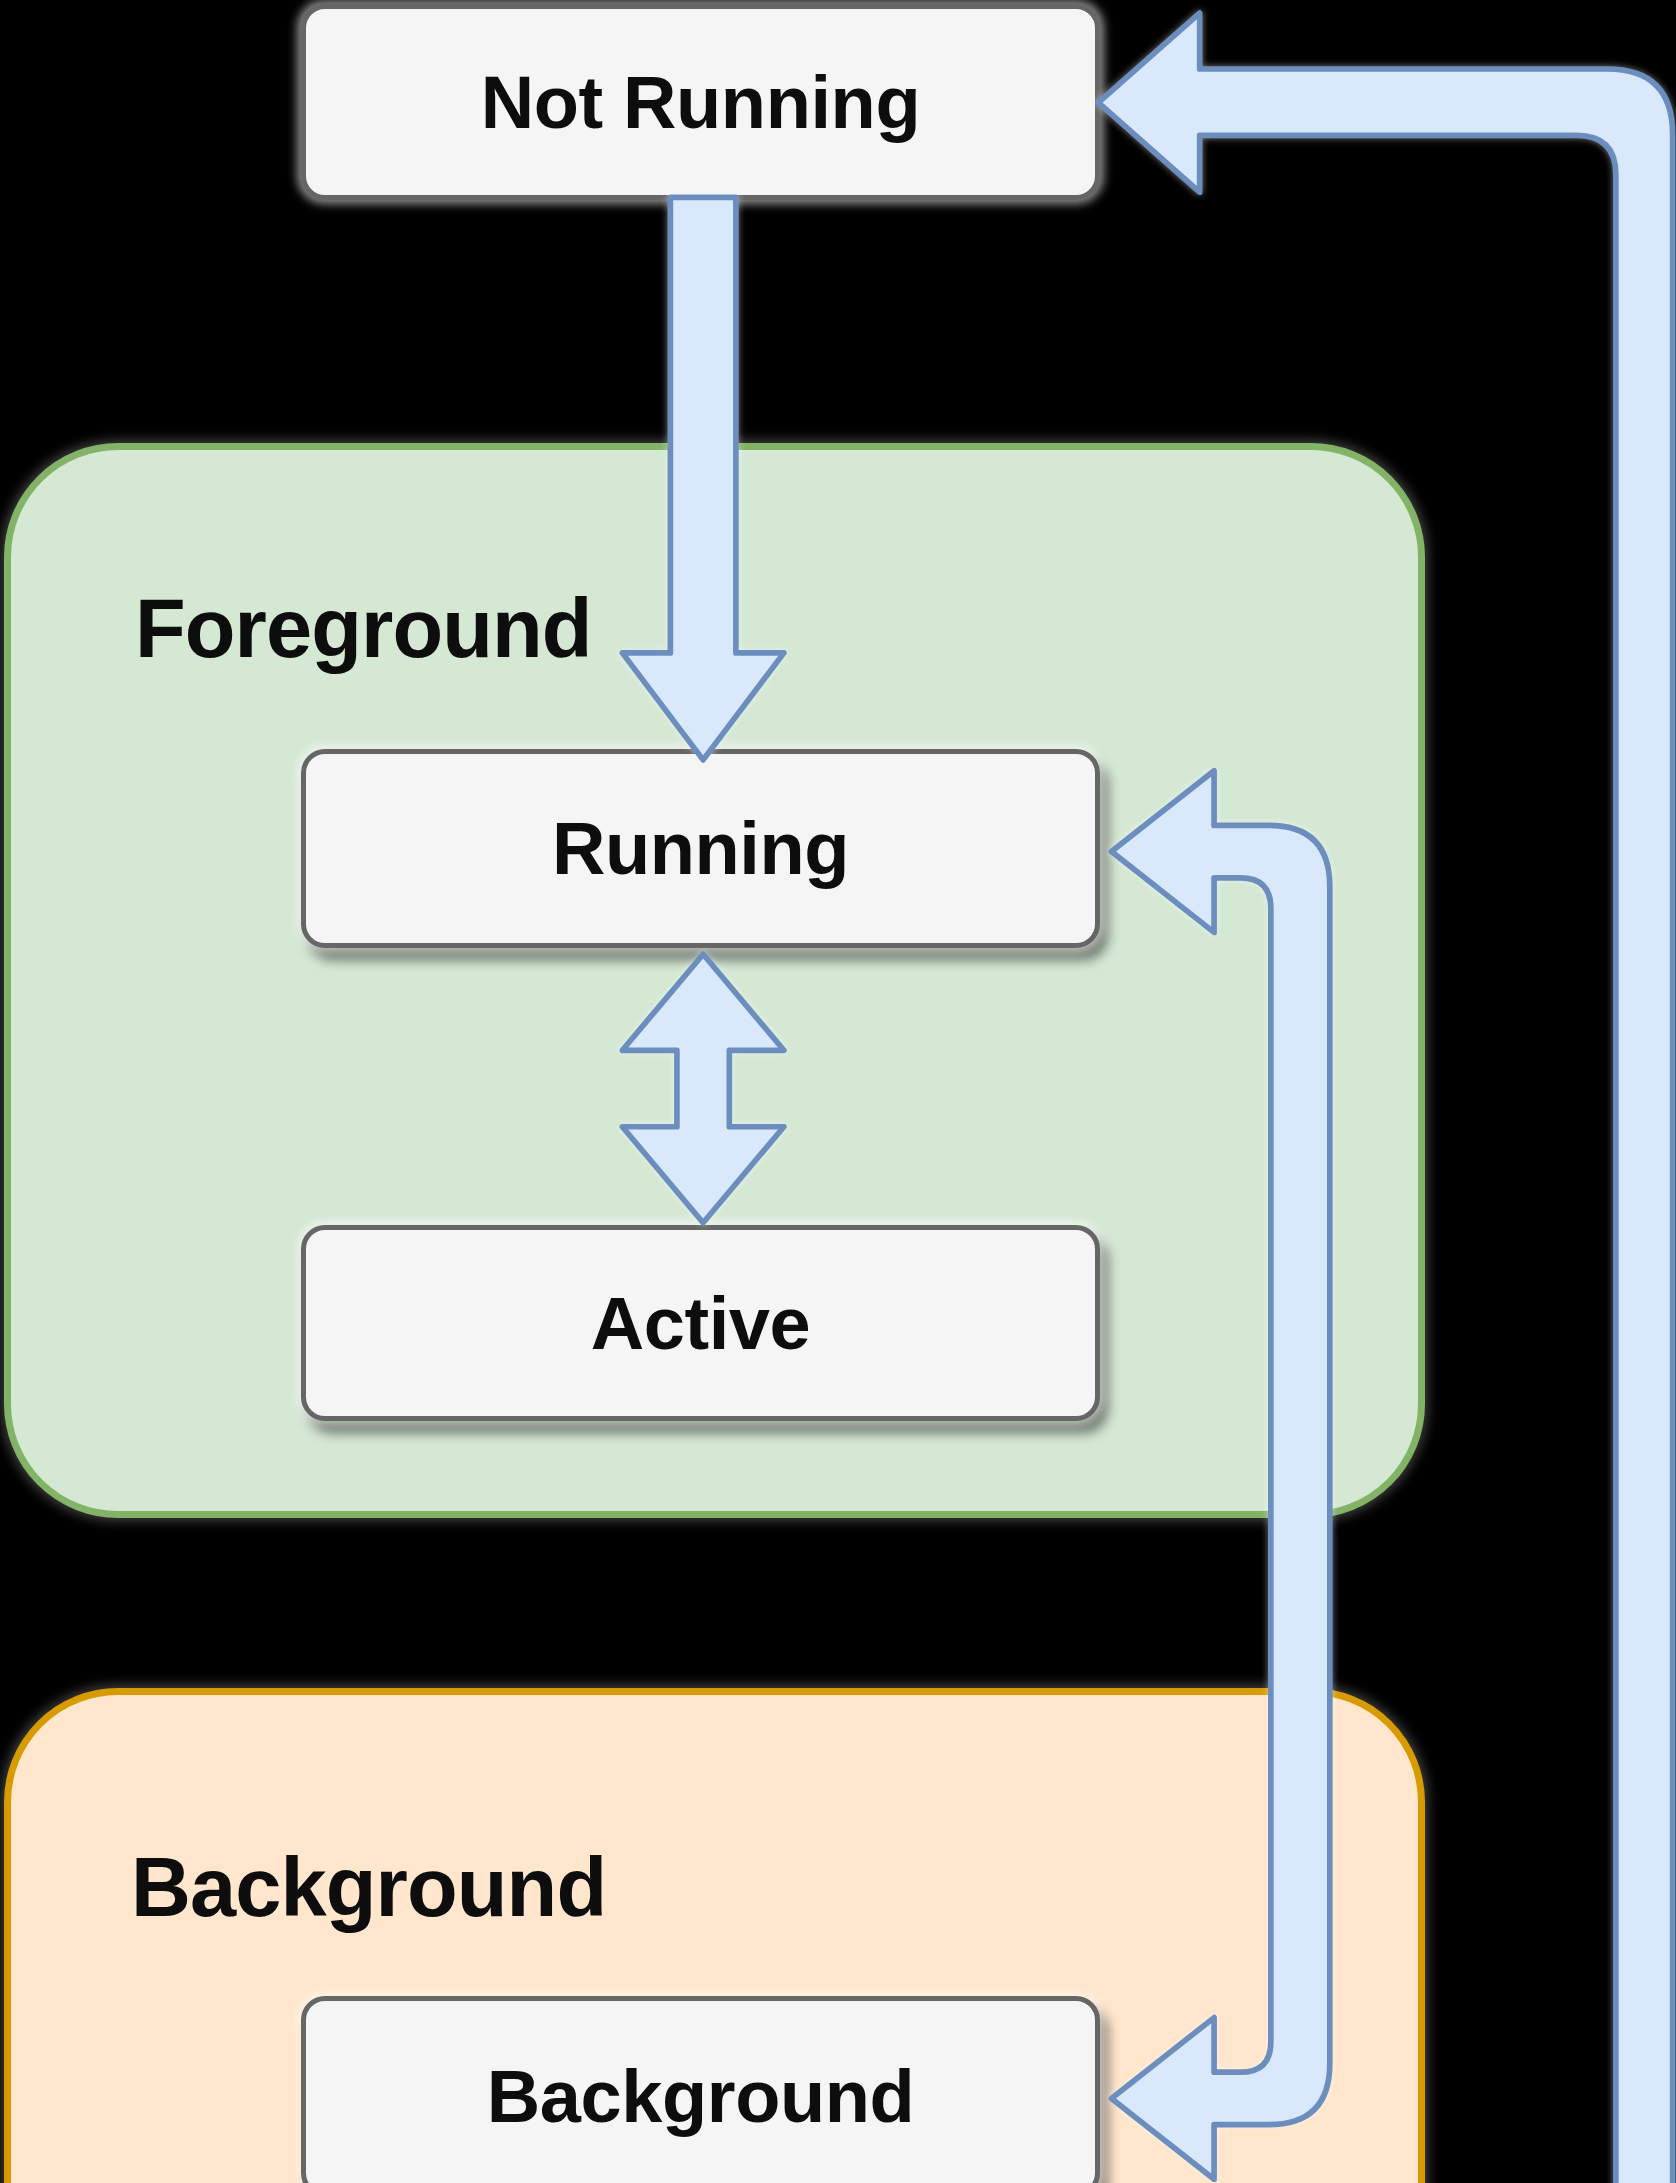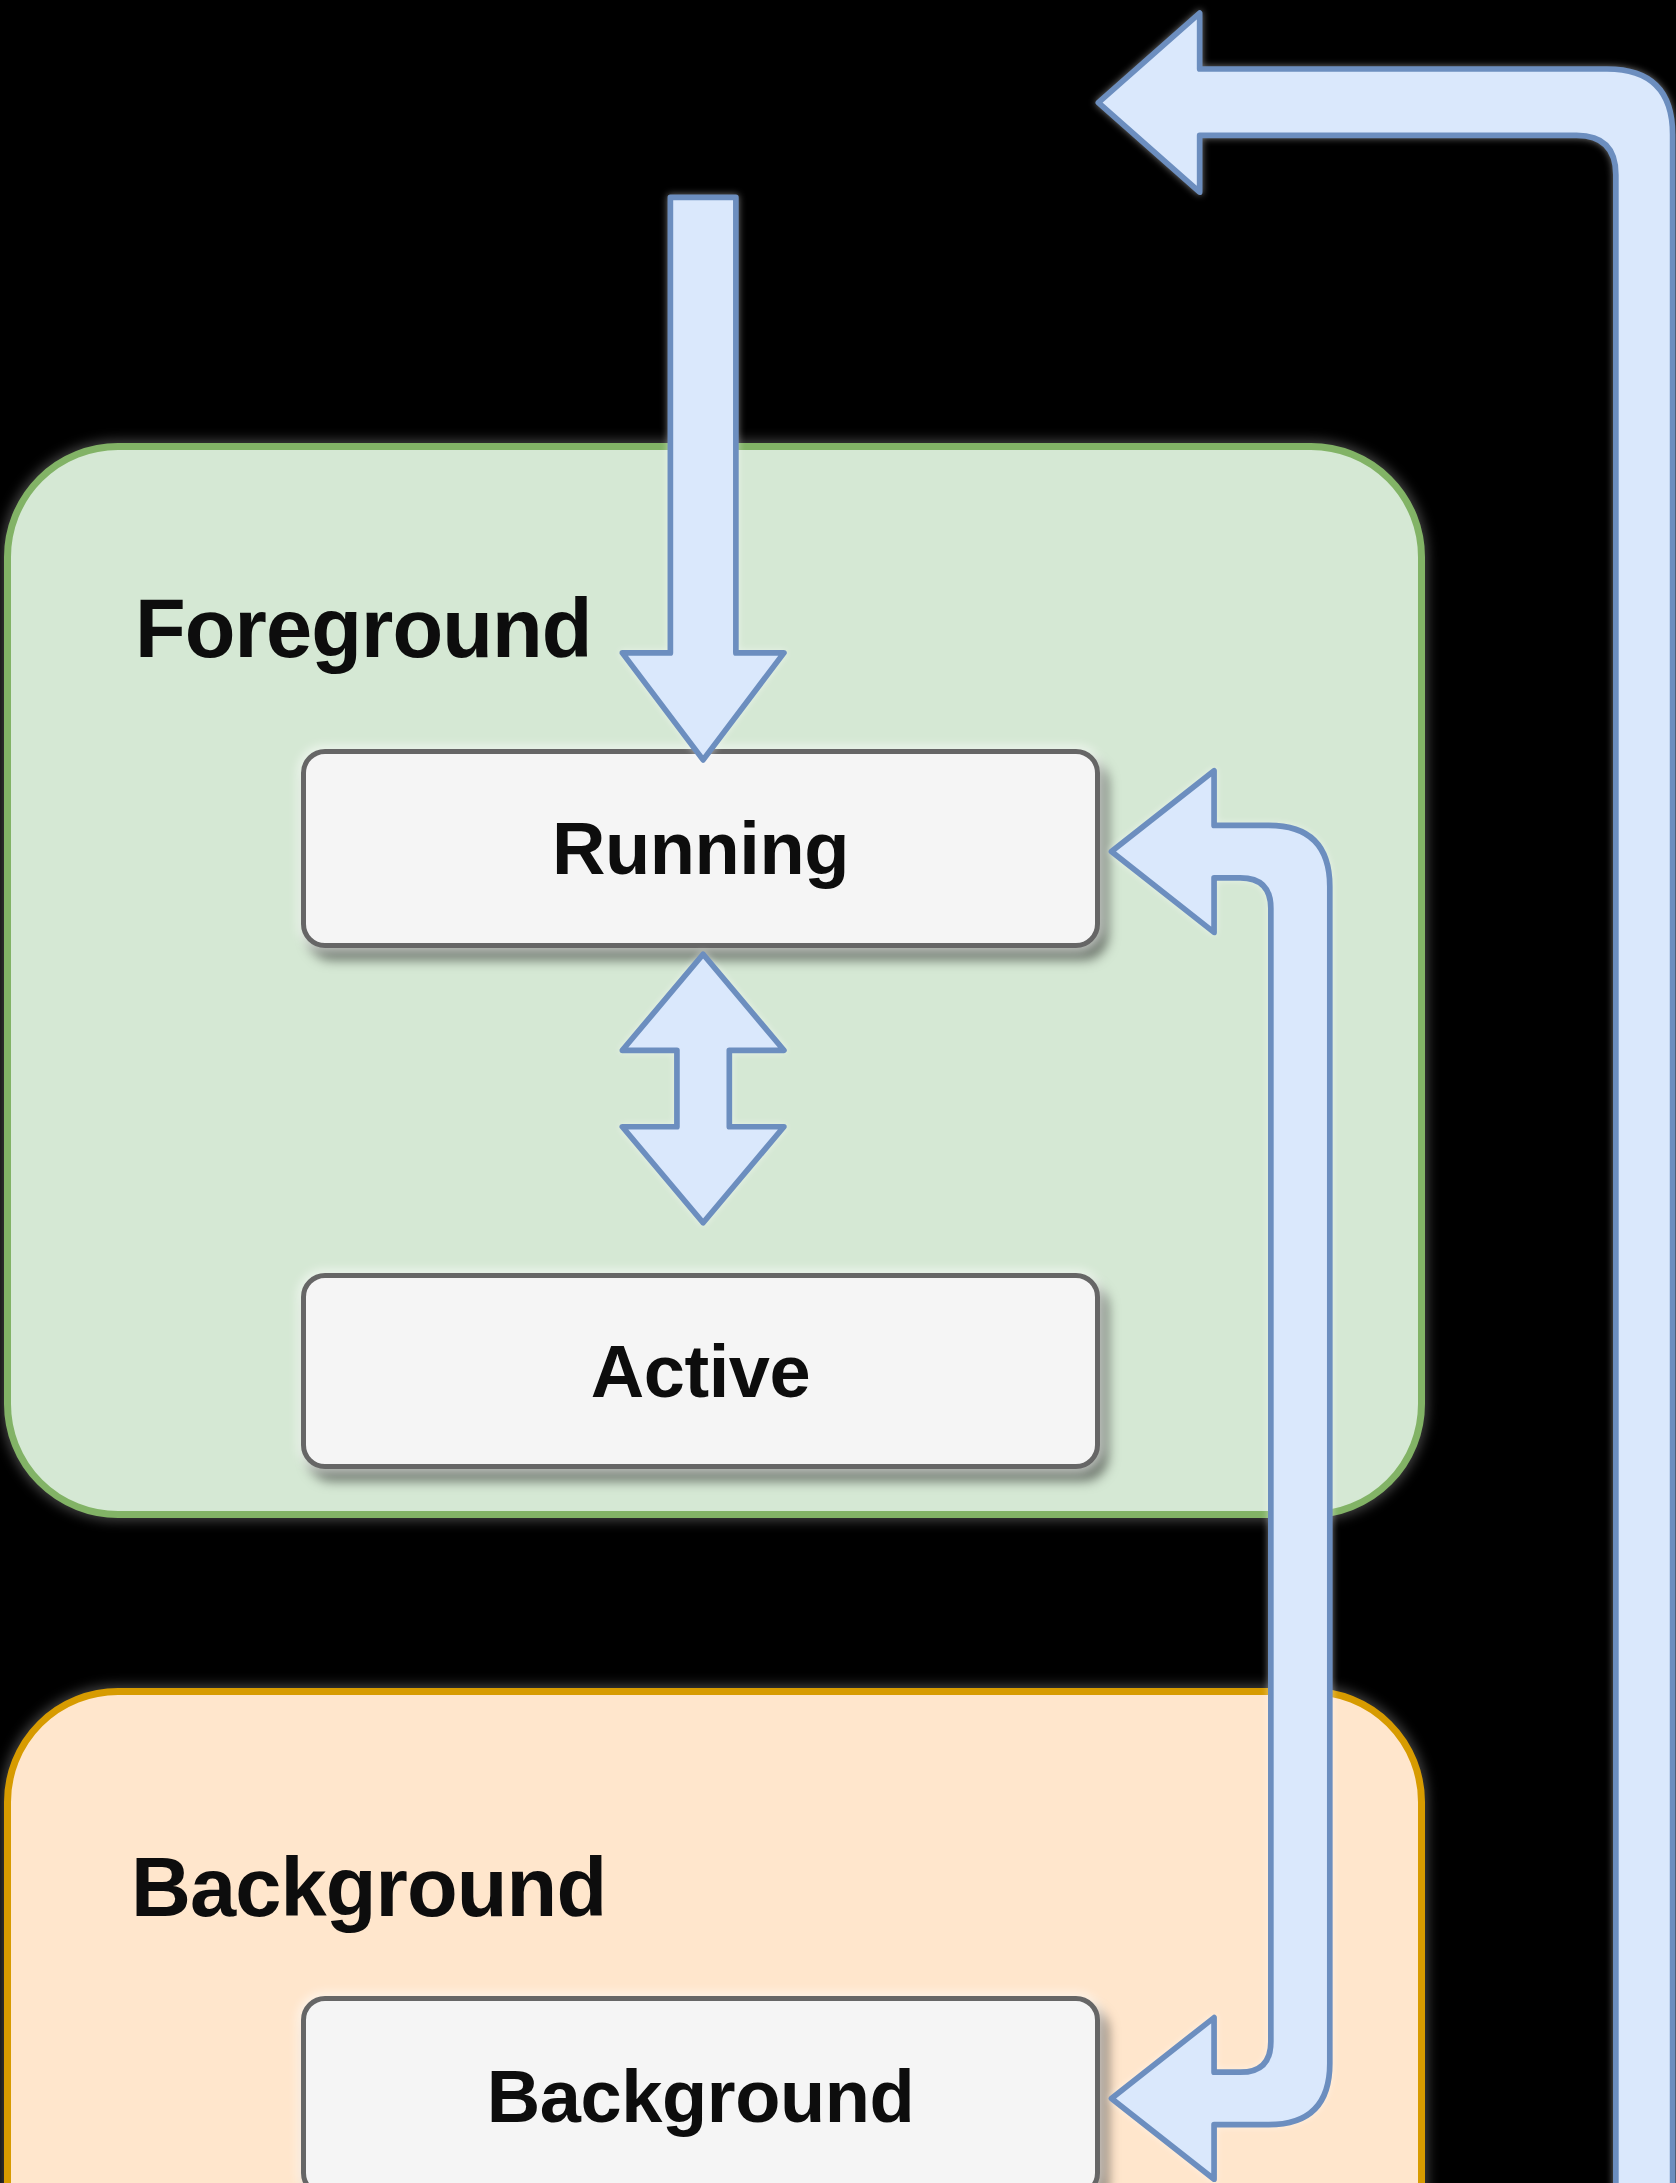--- a/index.html
+++ b/index.html
@@ -51,41 +51,44 @@
     display:flex;align-items:center;justify-content:center;
     box-shadow:0 0 9.6px 3.5px rgba(255,255,255,0.55), 7.9px 11.4px 11.4px rgba(0,0,0,0.5);
     box-sizing:border-box;
   }
   .node-label{
     font-size:74px;font-weight:700;color:var(--node-text);
     letter-spacing:-0.4px;white-space:nowrap;
   }
   .node-not-running{top:4.4px;}
   .node-inactive{top:749px;height:199px;}
-  .node-active{top:1225px;margin-top:48px;}
+  .node-active{top:1225px;}
   .node-background{top:1996px;height:201px;}
   svg.arrows{position:absolute;inset:0;pointer-events:none;}
   .arrow{
     fill:var(--arrow-fill);
     stroke:var(--arrow-border);
     stroke-width:13px;
     stroke-linejoin:round;
     filter:drop-shadow(0 0 9px rgba(255,255,255,0.45));
   }
 </style>
 </head>
 <body>
 
 <div class="canvas">
 
   <div class="group group-foreground"></div>
   <div class="group group-background"></div>
   <div class="group-label label-foreground">Foreground</div>
   <div class="group-label label-background">Background</div>
 
+  <div class="node node-not-running">
+    <span class="node-label">Not Running</span>
+  </div>
   <div class="node node-inactive">
     <span class="node-label">Running</span>
   </div>
   <div class="node node-active">
     <span class="node-label">Active</span>
   </div>
   <div class="node node-background">
     <span class="node-label">Background</span>
   </div>
 

